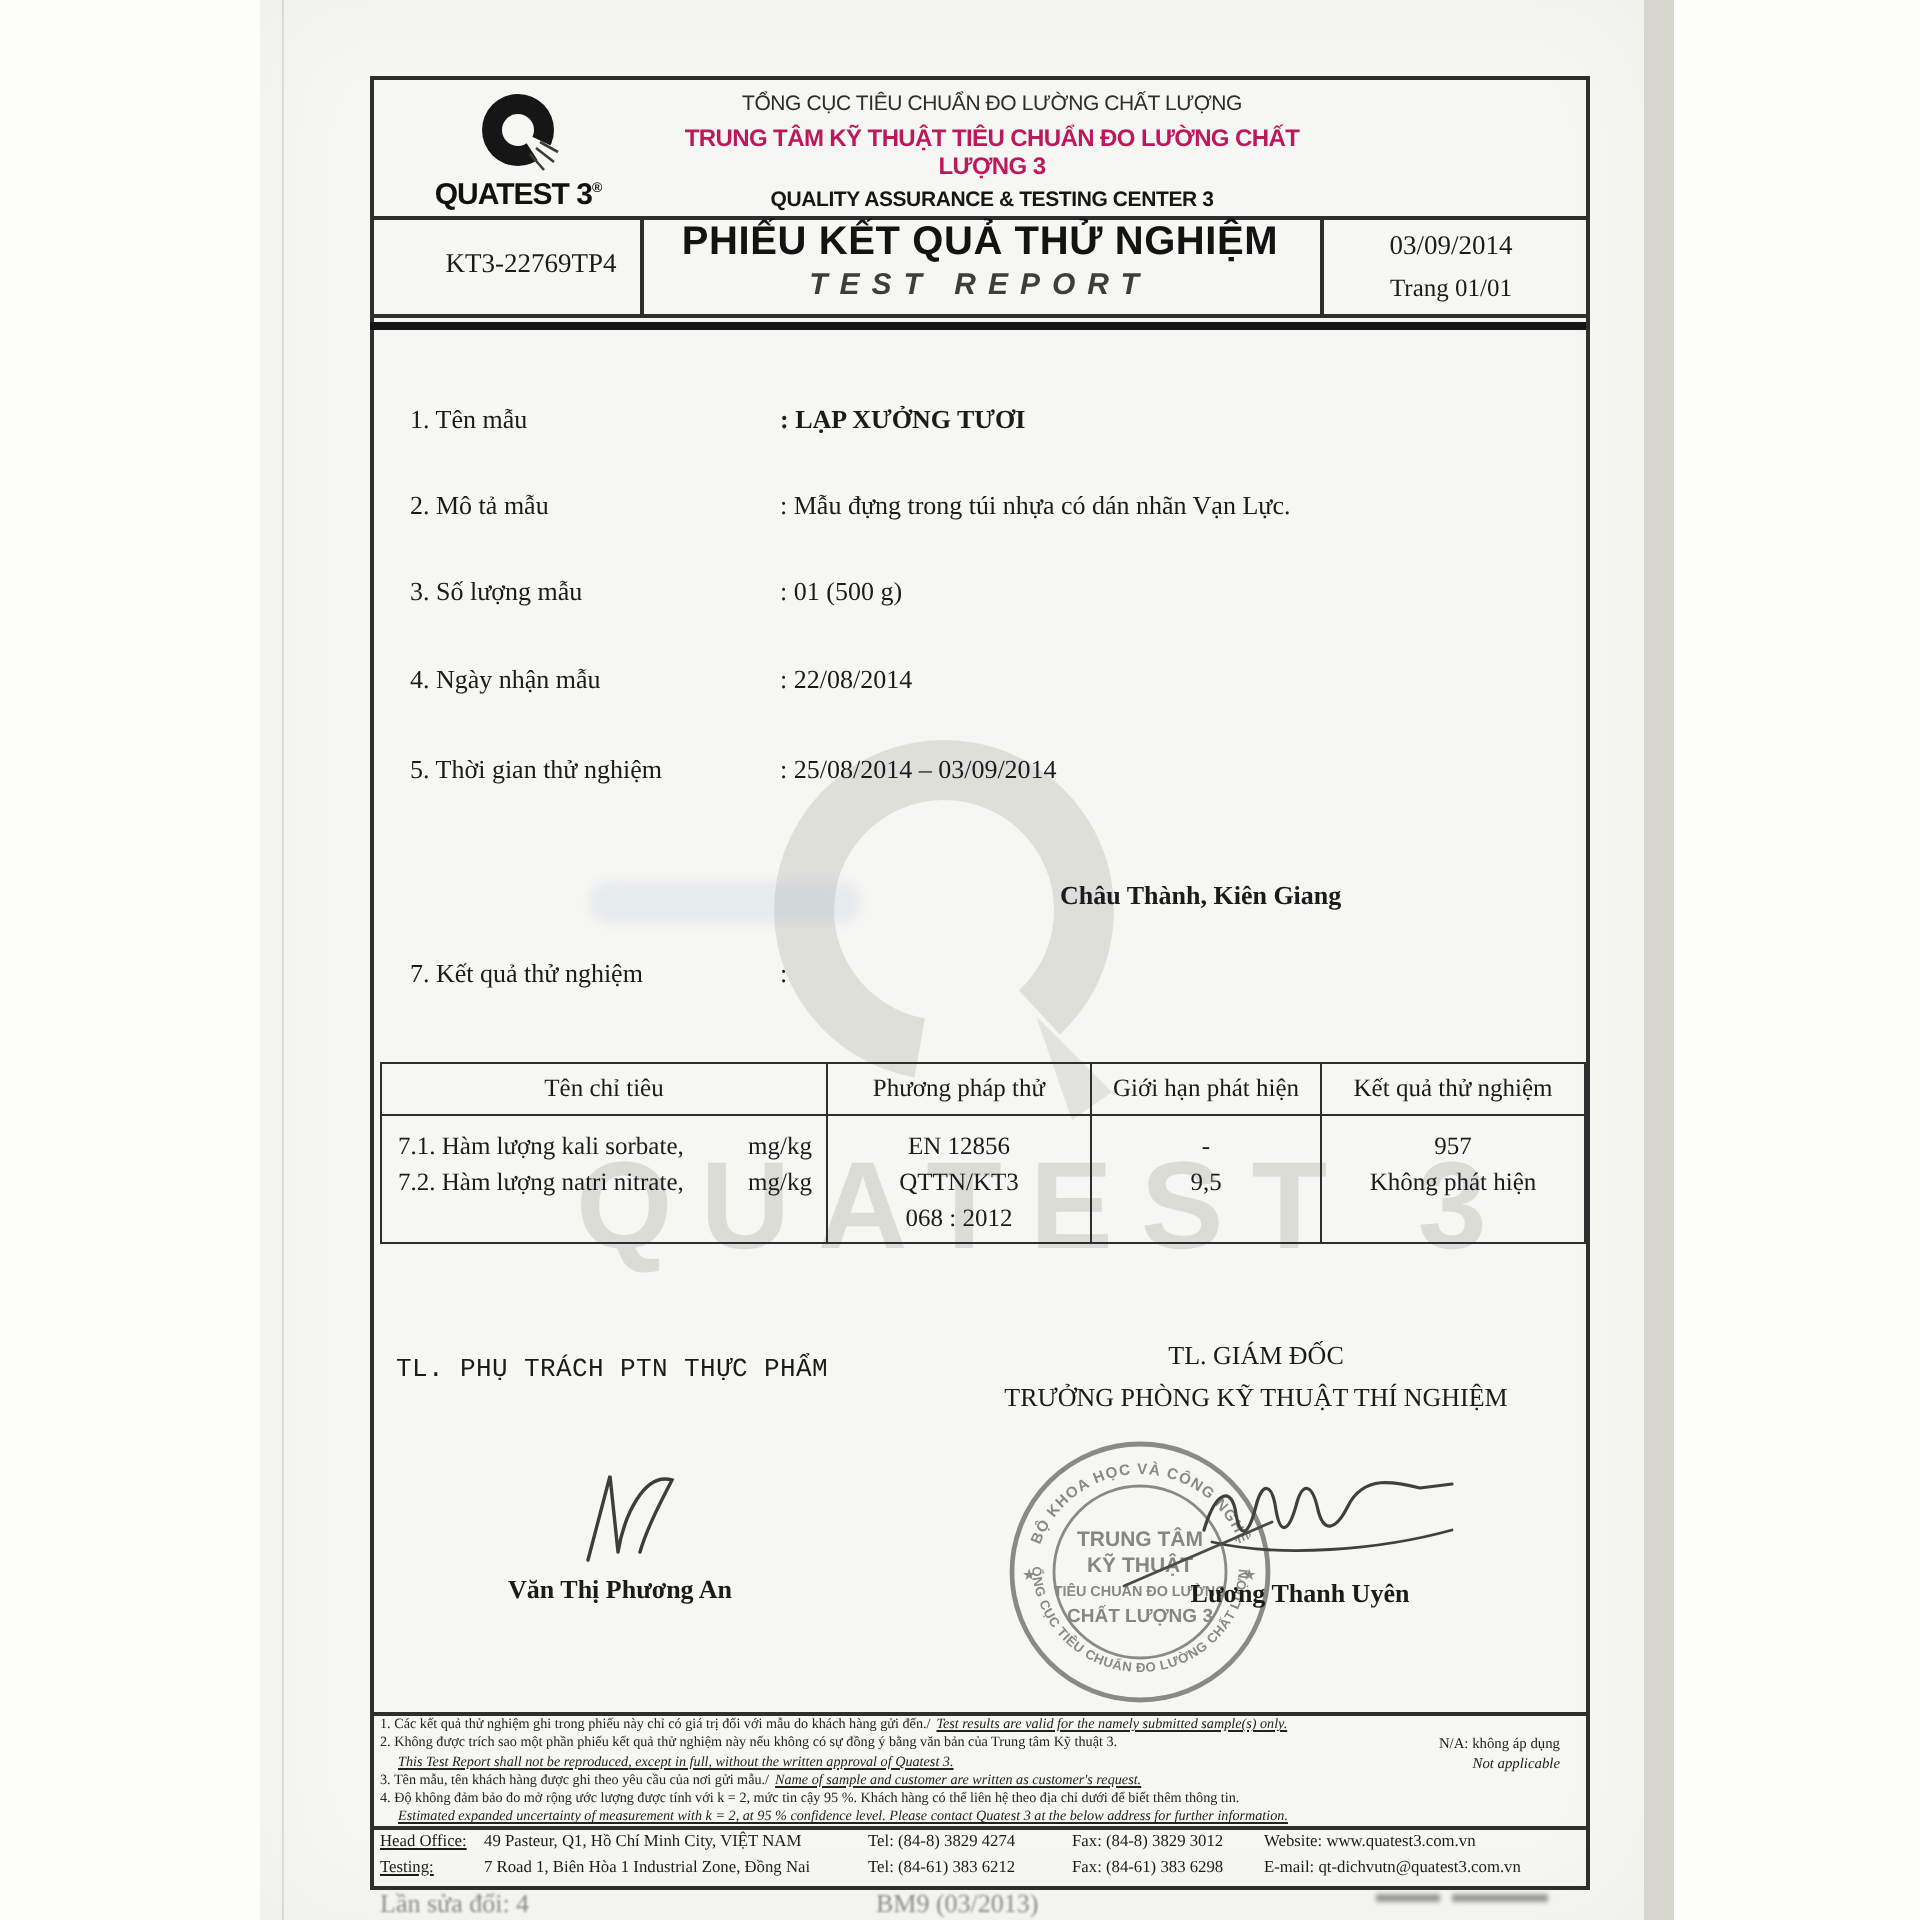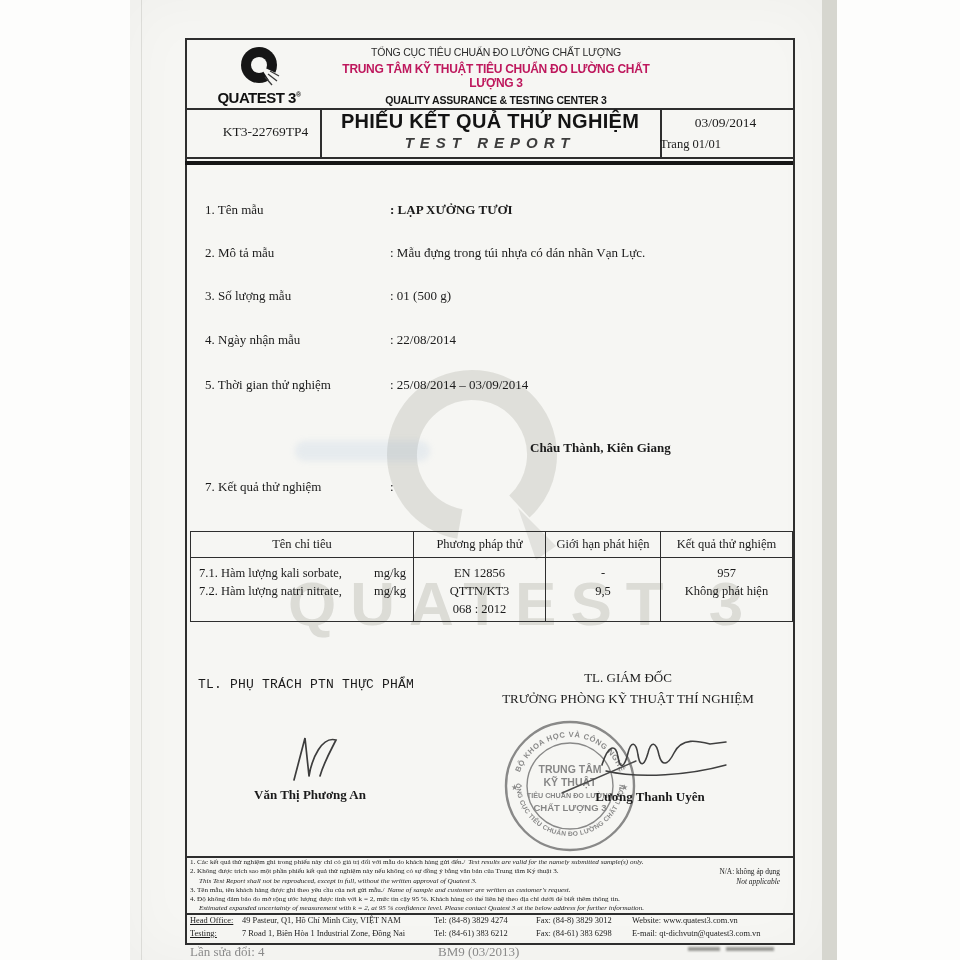--- a/index.html
+++ b/index.html
@@ -33,21 +33,21 @@
   .org-name{font-size:12px;font-weight:bold;letter-spacing:-0.3px;color:#be185d;margin-top:4px;}
   .org-en{font-size:10.5px;font-weight:bold;letter-spacing:-0.2px;color:#161616;margin-top:4px;}
   .report-no{position:absolute;left:187px;top:124px;width:157px;text-align:center;font-size:13.5px;z-index:3;}
   .title-vi{position:absolute;left:320px;top:110px;width:340px;text-align:center;z-index:3;
             font-family:"Liberation Sans","DejaVu Sans",sans-serif;font-weight:bold;font-size:20px;
             letter-spacing:0.3px;color:#131313;}
   .title-en{position:absolute;left:320px;top:134px;width:340px;text-align:center;z-index:3;
             font-family:"Liberation Sans","DejaVu Sans",sans-serif;font-weight:bold;font-style:italic;
             font-size:15px;letter-spacing:6px;color:#3d3d3d;}
   .date-cell{position:absolute;left:660px;top:115px;width:131px;text-align:center;font-size:13.5px;z-index:3;}
-  .page-cell{position:absolute;left:660px;top:137px;width:131px;font-size:12.5px;z-index:3;}
+  .page-cell{position:absolute;left:660px;top:137px;width:131px;text-align:center;font-size:12.5px;z-index:3;}
   
   .frow{position:absolute;left:205px;width:580px;font-size:13px;z-index:3;}
   .flabel{display:inline-block;}
   .fval{position:absolute;left:185px;white-space:nowrap;}
   .fval.b{font-weight:bold;}
   .fval2{position:absolute;left:530px;top:440px;font-weight:bold;font-size:13px;z-index:3;white-space:nowrap;}
   
   .rtable{position:absolute;left:190px;top:531px;width:601px;border:1.5px solid #2e2e2e;z-index:3;background:transparent;}
   .trow{display:grid;grid-template-columns:223px 132px 115px 1fr;}
   .thead{border-bottom:1.5px solid #2e2e2e;}
@@ -61,21 +61,21 @@
   .sig-title-left{position:absolute;left:198px;top:677px;font-size:13px;z-index:3;letter-spacing:0.2px;font-family:Liberation Mono, monospace;}
   .sig-title-right{position:absolute;left:462px;top:667px;width:332px;text-align:center;font-size:13px;z-index:3;line-height:21px;}
   .sig-name-left{position:absolute;left:240px;top:787px;width:140px;text-align:center;font-weight:bold;font-size:13px;z-index:5;}
   .sig-name-right{position:absolute;left:575px;top:789px;width:150px;text-align:center;font-weight:bold;font-size:13px;z-index:5;}
   .sig-svg-left{position:absolute;left:286px;top:730px;z-index:4;}
   .sig-svg-right{position:absolute;left:540px;top:731px;z-index:5;}
   .stamp{position:absolute;left:502px;top:718px;z-index:4;opacity:0.85;}
   
   .notes{position:absolute;left:190px;top:858px;width:560px;font-size:7.1px;line-height:9.3px;z-index:3;color:#222;}
   .note{white-space:nowrap;}
-  .note-en{font-style:italic;margin-left:3px;}
+  .note-en{font-style:italic;margin-left:3px;text-decoration:underline;}
   .note-en.block{display:block;margin-left:9px;}
   .na-note{position:absolute;left:698px;top:867px;width:82px;text-align:right;font-size:7.4px;line-height:10px;z-index:3;}
   .na-en{font-style:italic;}
   .contact{position:absolute;left:190px;top:915px;width:600px;z-index:3;font-size:8.4px;line-height:12.5px;}
   .crow{display:grid;grid-template-columns:52px 192px 102px 96px 1fr;}
   .clabel{text-decoration:underline;}
   .bottom-cut{position:absolute;top:944px;font-size:13px;color:#8a8a8a;z-index:3;filter:blur(0.4px);}
   .smear{position:absolute;top:947px;height:4px;background:#9a9a96;filter:blur(1px);z-index:3;}
 </style>
 </head>

